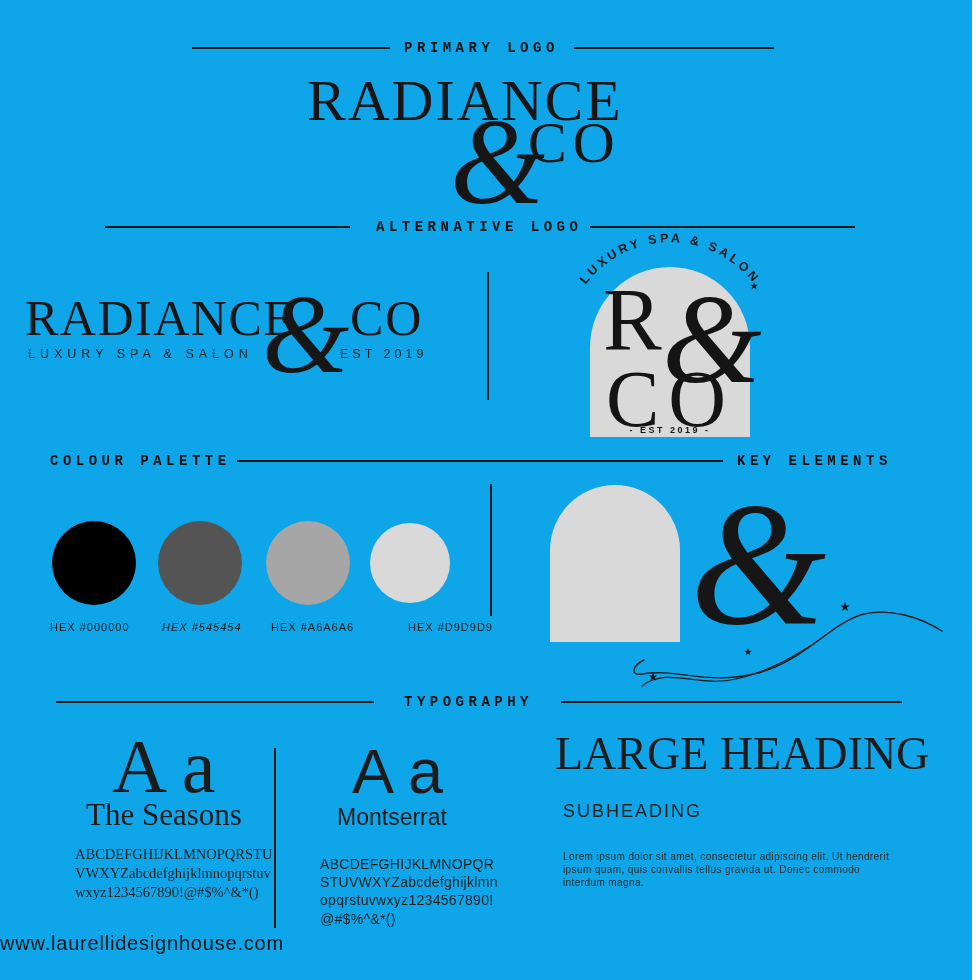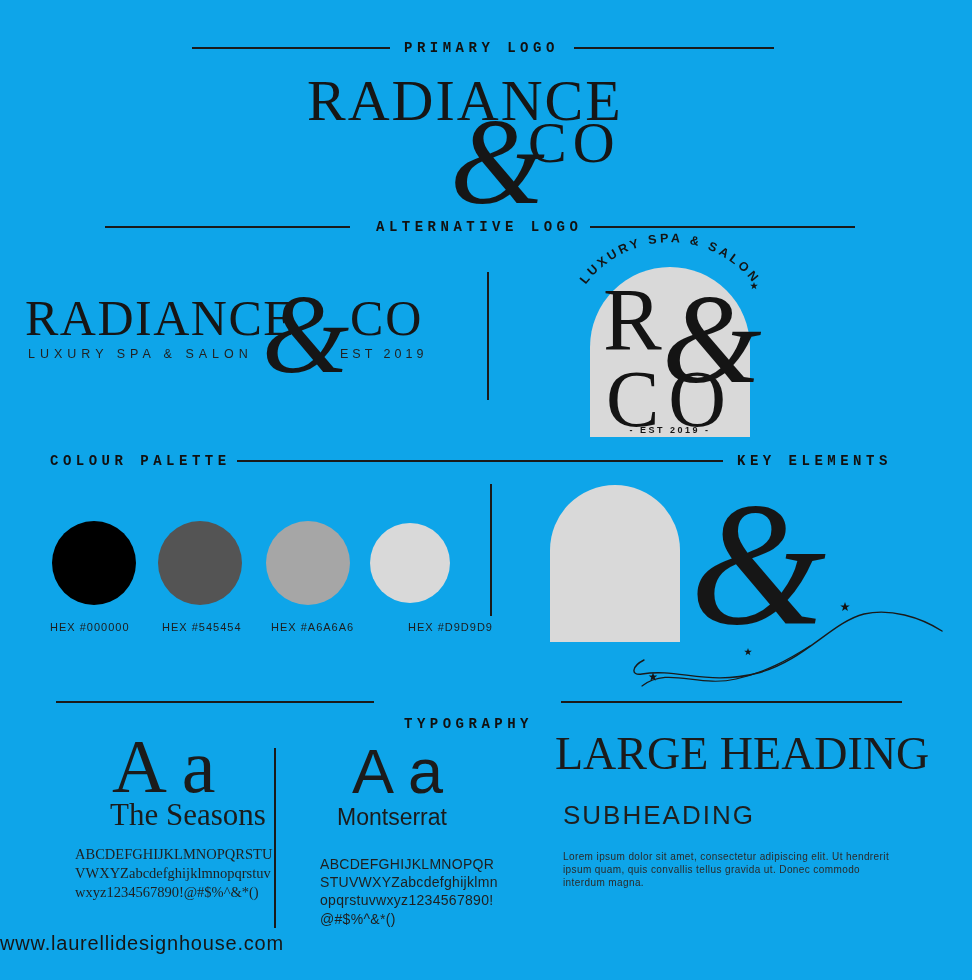--- a/index.html
+++ b/index.html
@@ -68,49 +68,49 @@
 
   <div class="sec-label" style="left:50px;top:453px;">COLOUR PALETTE</div>
   <div class="rule" style="left:237px;top:460px;width:486px;"></div>
   <div class="sec-label" style="left:737px;top:453px;">KEY ELEMENTS</div>
 
   <div class="circle" style="left: 52px; top: 521px; background-color: rgb(0, 0, 0);"></div>
   <div class="circle" style="left: 158px; top: 521px; background-color: rgb(84, 84, 84);"></div>
   <div class="circle" style="left: 266px; top: 521px; background-color: rgb(166, 166, 166);"></div>
   <div class="circle" style="left: 370px; top: 523px; width: 80px; height: 80px; background-color: rgb(217, 217, 217);"></div>
   <div class="hexlabel" style="left:50px;top:621px;">HEX #000000</div>
-  <div class="hexlabel" style="left:162px;top:621px;">HEX #545454</div>
+  <div class="hexlabel" style="left:162px;top:621px;font-style:italic;">HEX #545454</div>
   <div class="hexlabel" style="left:271px;top:621px;">HEX #A6A6A6</div>
   <div class="hexlabel" style="left:380px;top:621px;margin-left:28px;">HEX #D9D9D9</div>
 
   <div class="vrule" style="left:490px;top:484px;height:132px;"></div>
 
   <div class="arch" style="left: 550px; top: 485px; width: 130px; height: 157px; background-color: rgb(217, 217, 217);"></div>
   <div class="logo-word amp" style="left:690px;top:477px;font-size:175px;">&amp;</div>
   <svg class="abs" style="left:618px;top:582px;" width="330" height="112" viewBox="0 0 330 112">
     <path d="M26,78 C14,84 12,94 24,92 C60,86 90,104 140,91 C186,79 214,40 246,32 C272,26 302,35 324,49" fill="none" stroke="#1a1a1a" stroke-width="1.4" stroke-linecap="round"></path>
     <path d="M24,104 C50,84 80,106 118,97 C148,90 170,78 192,64" fill="none" stroke="#1a1a1a" stroke-width="1.2" stroke-linecap="round"></path>
     <use href="#star5" width="10" height="10" x="-5" y="-5" transform="translate(227,25)" fill="#141414"></use>
     <use href="#star5" width="8" height="8" x="-4" y="-4" transform="translate(130,70)" fill="#141414"></use>
     <use href="#star5" width="9" height="9" x="-4.5" y="-4.5" transform="translate(35,95)" fill="#141414"></use>
   </svg>
 
   <div class="rule" style="left:56px;top:701px;width:318px;"></div>
-  <div class="sec-label" style="left:404px;top:694px;margin-top:22px;">TYPOGRAPHY</div>
+  <div class="sec-label" style="left:404px;top:694px;">TYPOGRAPHY</div>
   <div class="rule" style="left:561px;top:701px;width:341px;"></div>
 
   <div class="abs serif" style="left:112px;top:728px;font-size:76px;line-height:1;color:#1b1b1b;">A a</div>
-  <div class="abs serif" style="left:86px;top:799px;font-size:31px;line-height:1;color:#1b1b1b;margin-left:24px;">The Seasons</div>
+  <div class="abs serif" style="left:86px;top:799px;font-size:31px;line-height:1;color:#1b1b1b;">The Seasons</div>
   <div class="alpha serif" style="left:75px;top:845px;width:200px;font-size:14.5px;line-height:1.32;">ABCDEFGHIJKLMNOPQRSTUVWXYZabcdefghijklmnopqrstuvwxyz1234567890!@#$%^&amp;*()</div>
 
   <div class="vrule" style="left:274px;top:748px;height:180px;width:1.5px;"></div>
 
   <div class="abs" style="left:352px;top:740px;font-size:63px;line-height:1;font-weight:400;color:#1b1b1b;">A a</div>
   <div class="abs" style="left:337px;top:806px;font-size:23px;line-height:1;color:#1b1b1b;">Montserrat</div>
   <div class="alpha" style="left:320px;top:855px;width:180px;font-size:14px;line-height:1.3;letter-spacing:0.3px;">ABCDEFGHIJKLMNOPQRSTUVWXYZabcdefghijklmnopqrstuvwxyz1234567890!@#$%^&amp;*()</div>
 
   <div class="abs serif" style="left:555px;top:731px;font-size:46px;line-height:1;color:#1b1b1b;white-space:nowrap;">LARGE HEADING</div>
-  <div class="abs" style="left:563px;top:802px;font-size:26px;line-height:1;letter-spacing:2px;color:#1f1f1f;">SUBHEADING</div>
+  <div class="abs" style="left:563px;top:802px;font-size:18px;line-height:1;letter-spacing:2px;color:#1f1f1f;">SUBHEADING</div>
   <div class="abs" style="left:563px;top:850px;width:330px;font-size:10px;line-height:1.32;letter-spacing:0.4px;color:#2a2a2a;">Lorem ipsum dolor sit amet, consectetur adipiscing elit. Ut hendrerit ipsum quam, quis convallis tellus gravida ut. Donec commodo interdum magna.</div>
 
   <div class="abs" style="left:0;right:56px;top:932px;font-size:20px;letter-spacing:0.8px;color:#161616;">www.laurellidesignhouse.com</div>
 
 </div>
 
 </body></html>

